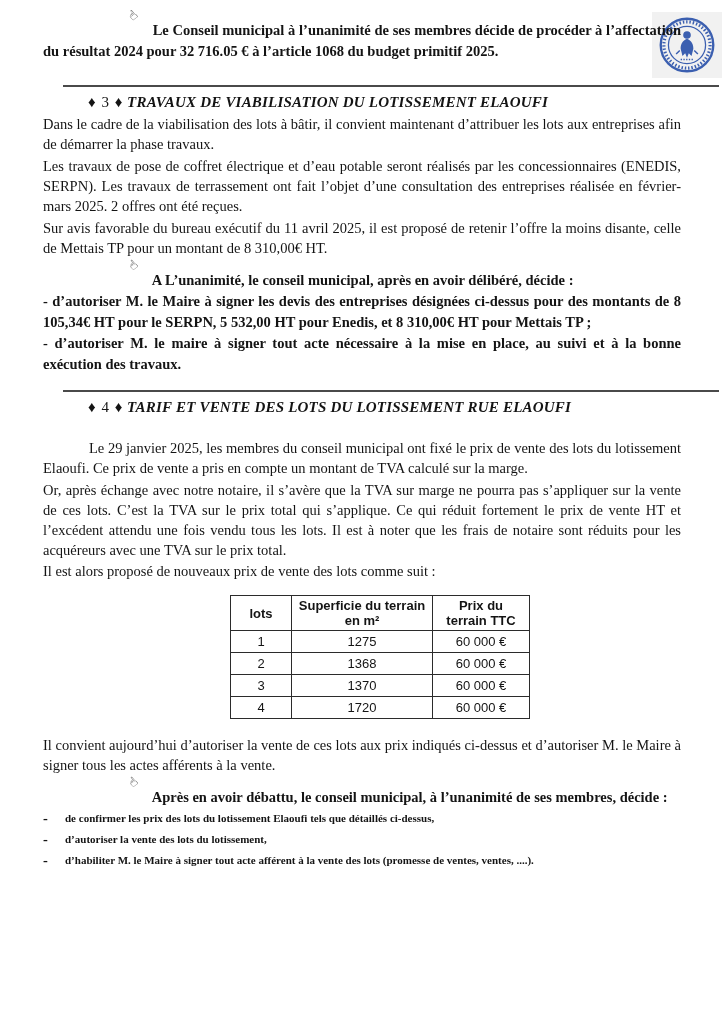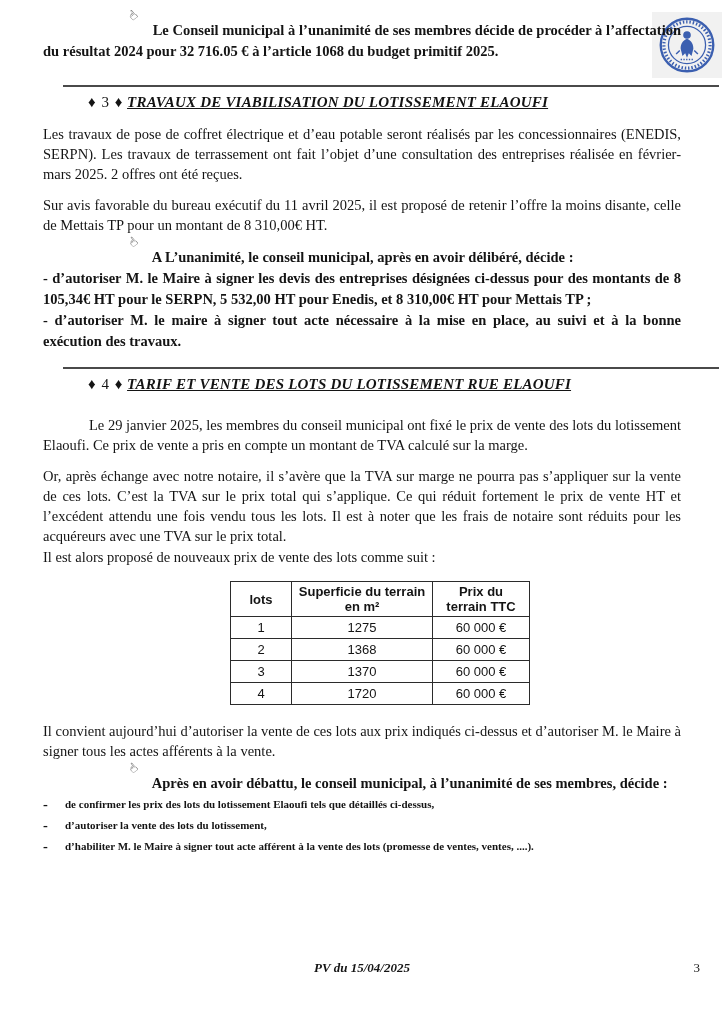--- a/index.html
+++ b/index.html
@@ -7,40 +7,40 @@
     width:724px;height:1024px;background:#ffffff;color:#141414;
     font-family:"Liberation Serif", serif;position:relative;overflow:hidden;
   }
   .page{position:relative;width:724px;height:1024px;}
   .content{position:absolute;left:43px;top:0;width:638px;}
   p{margin:0;}
   .justify{text-align:justify;}
   .body-text{font-size:14.5px;line-height:20px;}
   .bold{font-weight:700;}
   .indent{text-indent:46px;}
-  .sp-sm{margin-top:11px;}
+  .sp-sm{margin-top:2px;}
   .sp-xs{margin-top:1px;}
   .hand{
     font-family:"DejaVu Sans", sans-serif;
     display:inline-block;transform:rotate(-42deg);
     font-size:13px;margin-right:6px;font-weight:400;
   }
   .rule{
     border:none;border-top:2px solid #4a4a4a;
     margin:0 -38px 0 20px;height:0;
   }
   .rule-s3{margin-top:24px;}
   .rule-s4{margin-top:15px;}
   h2.section-heading{
     margin:4px 0 0 0;padding-left:45px;
     font-size:15px;font-weight:400;line-height:22px;
   }
   .marker{font-style:normal;font-weight:400;letter-spacing:1px;}
   .section-title{
-    font-style:italic;font-weight:700;text-decoration:underline;
+    font-style:italic;font-weight:700;
     letter-spacing:0.2px;
   }
   .decision{margin-top:12px;}
   .decision-intro{font-weight:700;text-indent:46px;font-size:14.5px;line-height:21px;}
   .decision-item{font-weight:700;font-size:14.5px;line-height:21px;text-align:justify;}
   .li{display:flex;margin-top:0;}
   .dash{flex:0 0 22px;font-weight:700;font-size:14.5px;line-height:21px;}
   .li-text{flex:1;font-weight:700;font-size:11px;line-height:21px;text-align:justify;}
   .seal-box{
     position:absolute;left:652px;top:12px;width:70px;height:66px;
@@ -89,20 +89,21 @@
       <span class="hand">☝</span>
       <span>Le Conseil municipal à l’unanimité de ses membres décide de procéder à l’affectation du résultat 2024 pour 32 716.05 € à l’article 1068 du budget primitif 2025.</span>
     </p>
 
     <hr class="rule rule-s3">
     <h2 class="section-heading">
       <span class="marker">♦ 3 ♦</span>
       <span class="section-title">TRAVAUX DE VIABILISATION DU LOTISSEMENT ELAOUFI</span>
     </h2>
 
+    <p class="body-text justify sp-xs">Dans le cadre de la viabilisation des lots à bâtir, il convient maintenant d’attribuer les lots aux entreprises afin de démarrer la phase travaux.</p>
     <p class="body-text justify sp-sm">Les travaux de pose de coffret électrique et d’eau potable seront réalisés par les concessionnaires (ENEDIS, SERPN). Les travaux de terrassement ont fait l’objet d’une consultation des entreprises réalisée en février-mars 2025. 2 offres ont été reçues.</p>
     <p class="body-text justify sp-sm">Sur avis favorable du bureau exécutif du 11 avril 2025, il est proposé de retenir l’offre la moins disante, celle de Mettais TP pour un montant de 8 310,00€ HT.</p>
 
     <div class="decision">
       <p class="decision-intro">
         <span class="hand">☝</span>
         <span>A L’unanimité, le conseil municipal, après en avoir délibéré, décide :</span>
       </p>
       <p class="decision-item">- d’autoriser M. le Maire à signer les devis des entreprises désignées ci-dessus pour des montants de 8 105,34€ HT pour le SERPN, 5 532,00 HT pour Enedis, et 8 310,00€ HT pour Mettais TP ;</p>
       <p class="decision-item">- d’autoriser M. le maire à signer tout acte nécessaire à la mise en place, au suivi et à la bonne exécution des travaux.</p>
@@ -166,18 +167,14 @@
         <span class="li-text">d’autoriser la vente des lots du lotissement,</span>
       </div>
       <div class="li">
         <span class="dash">-</span>
         <span class="li-text">d’habiliter M. le Maire à signer tout acte afférent à la vente des lots (promesse de ventes, ventes, ....).</span>
       </div>
     </div>
 
   </div>
 
-  <div class="footer">
-    <span class="footer-center">PV du 15/04/2025</span>
-    <span class="footer-page">3</span>
-  </div>
 
 </div>
 
 </body></html>

